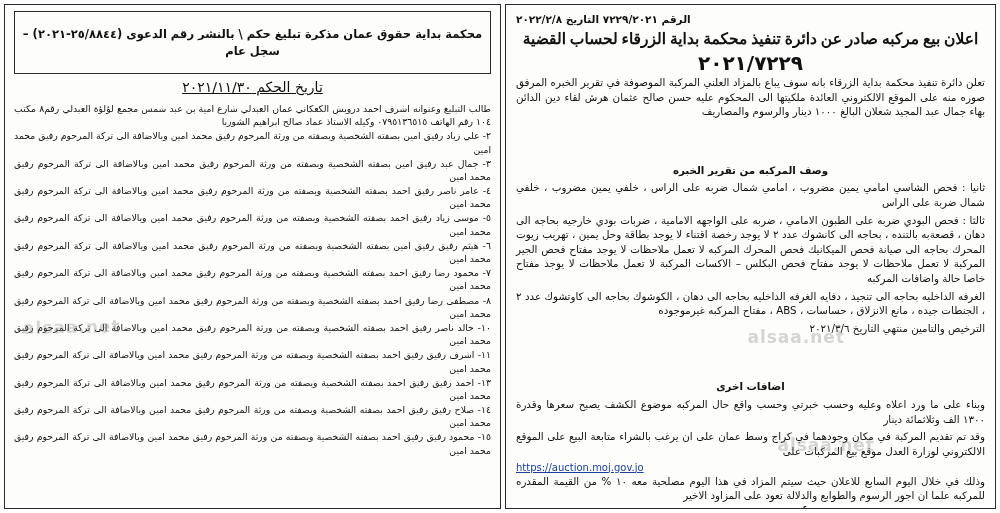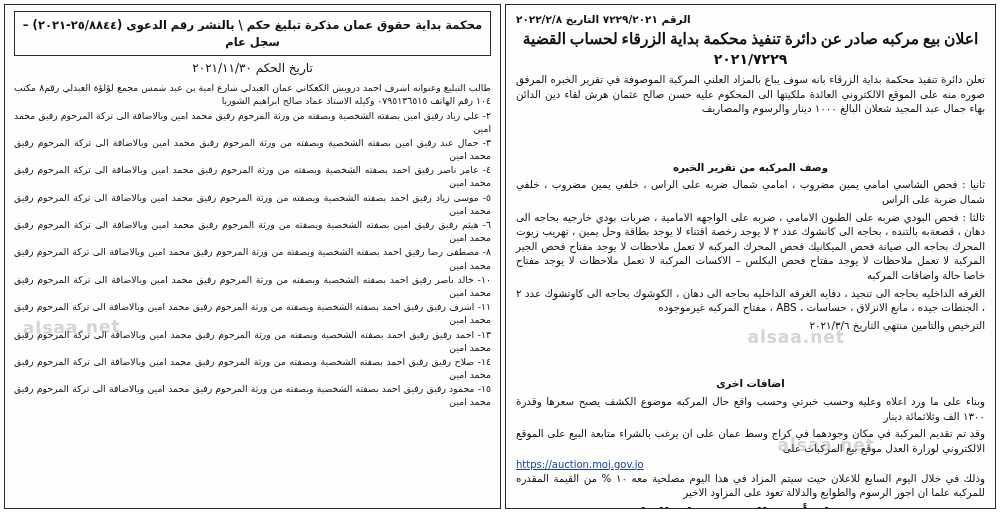--- a/index.html
+++ b/index.html
@@ -53,22 +53,21 @@
     text-align: center;
     font-weight: bold;
     font-size: 15.5px;
     line-height: 1.35;
     margin: 2px 0 1px 0;
     font-family: Liberation Serif, serif;
   }
   .title-sub {
     text-align: center;
     font-weight: bold;
-    font-size: 14px;
-    margin-bottom: 5px;
+    font-size: 20px;
   }
   .para {
     font-size: 10.3px;
     line-height: 1.42;
     text-align: justify;
     margin: 0 0 3px 0;
   }
   .para.b { font-weight: bold; margin-top: 44px; }
   .para.center { text-align: center; }
   .linkline {
@@ -85,29 +84,30 @@
     font-weight: bold;
     text-align: center;
     margin-top: 4px;
   }
   
   .hdr-box {
     border: 1px solid #2b2b2b;
     font-size: 11.5px;
     font-weight: bold;
     text-align: center;
-    padding: 5px 4px;
+    padding: 14px 4px;
     margin: 0 0 4px 0;
     line-height: 1.45;
   }
   .hdr-sub {
-    font-size: 12px;
+    font-size: 14px;
     text-align: center;
     line-height: 1.4;
     margin-bottom: 4px;
+    text-decoration: underline;
   }
   .li {
     font-size: 9.3px;
     line-height: 1.42;
     text-align: justify;
     margin: 0 0 1px 0;
   }
   .watermark {
     position: absolute;
     color: rgba(120,120,120,0.30);
@@ -164,20 +164,21 @@
     <div class="hdr-box">محكمة بداية حقوق عمان مذكرة تبليغ حكم \ بالنشر رقم الدعوى (٢٥/٨٨٤٤-٢٠٢١) – سجل عام</div>
     <div class="hdr-sub">تاريخ الحكم ٢٠٢١/١١/٣٠</div>
 
     <p class="li">طالب التبليغ وعنوانه اشرف احمد درويش الكعكاني عمان العبدلي شارع امية بن عبد شمس مجمع لؤلؤة العبدلي رقم٨ مكتب ١٠٤ رقم الهاتف ٠٧٩٥١٣٦٥١٥ وكيله الاستاذ عماد صالح ابراهيم الشوربا</p>
 
     <p class="li">٢- علي زياد رفيق امين بصفته الشخصية وبصفته من ورثة المرحوم رفيق محمد امين وبالاضافة الى تركة المرحوم رفيق محمد امين</p>
     <p class="li">٣- جمال عبد رفيق امين بصفته الشخصية وبصفته من ورثة المرحوم رفيق محمد امين وبالاضافة الى تركة المرحوم رفيق محمد امين</p>
     <p class="li">٤- عامر ناصر رفيق احمد بصفته الشخصية وبصفته من ورثة المرحوم رفيق محمد امين وبالاضافة الى تركة المرحوم رفيق محمد امين</p>
     <p class="li">٥- موسى زياد رفيق احمد بصفته الشخصية وبصفته من ورثة المرحوم رفيق محمد امين وبالاضافة الى تركة المرحوم رفيق محمد امين</p>
     <p class="li">٦- هيثم رفيق رفيق امين بصفته الشخصية وبصفته من ورثة المرحوم رفيق محمد امين وبالاضافة الى تركة المرحوم رفيق محمد امين</p>
+    <p class="li">٧- محمود رضا رفيق احمد بصفته الشخصية وبصفته من ورثة المرحوم رفيق محمد امين وبالاضافة الى تركة المرحوم رفيق محمد امين</p>
     <p class="li">٨- مصطفى رضا رفيق احمد بصفته الشخصية وبصفته من ورثة المرحوم رفيق محمد امين وبالاضافة الى تركة المرحوم رفيق محمد امين</p>
     <p class="li">١٠- خالد ناصر رفيق احمد بصفته الشخصية وبصفته من ورثة المرحوم رفيق محمد امين وبالاضافة الى تركة المرحوم رفيق محمد امين</p>
     <p class="li">١١- اشرف رفيق رفيق احمد بصفته الشخصية وبصفته من ورثة المرحوم رفيق محمد امين وبالاضافة الى تركة المرحوم رفيق محمد امين</p>
     <p class="li">١٣- احمد رفيق رفيق احمد بصفته الشخصية وبصفته من ورثة المرحوم رفيق محمد امين وبالاضافة الى تركة المرحوم رفيق محمد امين</p>
     <p class="li">١٤- صلاح رفيق رفيق احمد بصفته الشخصية وبصفته من ورثة المرحوم رفيق محمد امين وبالاضافة الى تركة المرحوم رفيق محمد امين</p>
     <p class="li">١٥- محمود رفيق رفيق احمد بصفته الشخصية وبصفته من ورثة المرحوم رفيق محمد امين وبالاضافة الى تركة المرحوم رفيق محمد امين</p>
 
     <div class="watermark wm1">alsaa.net</div>
   </div>
 

